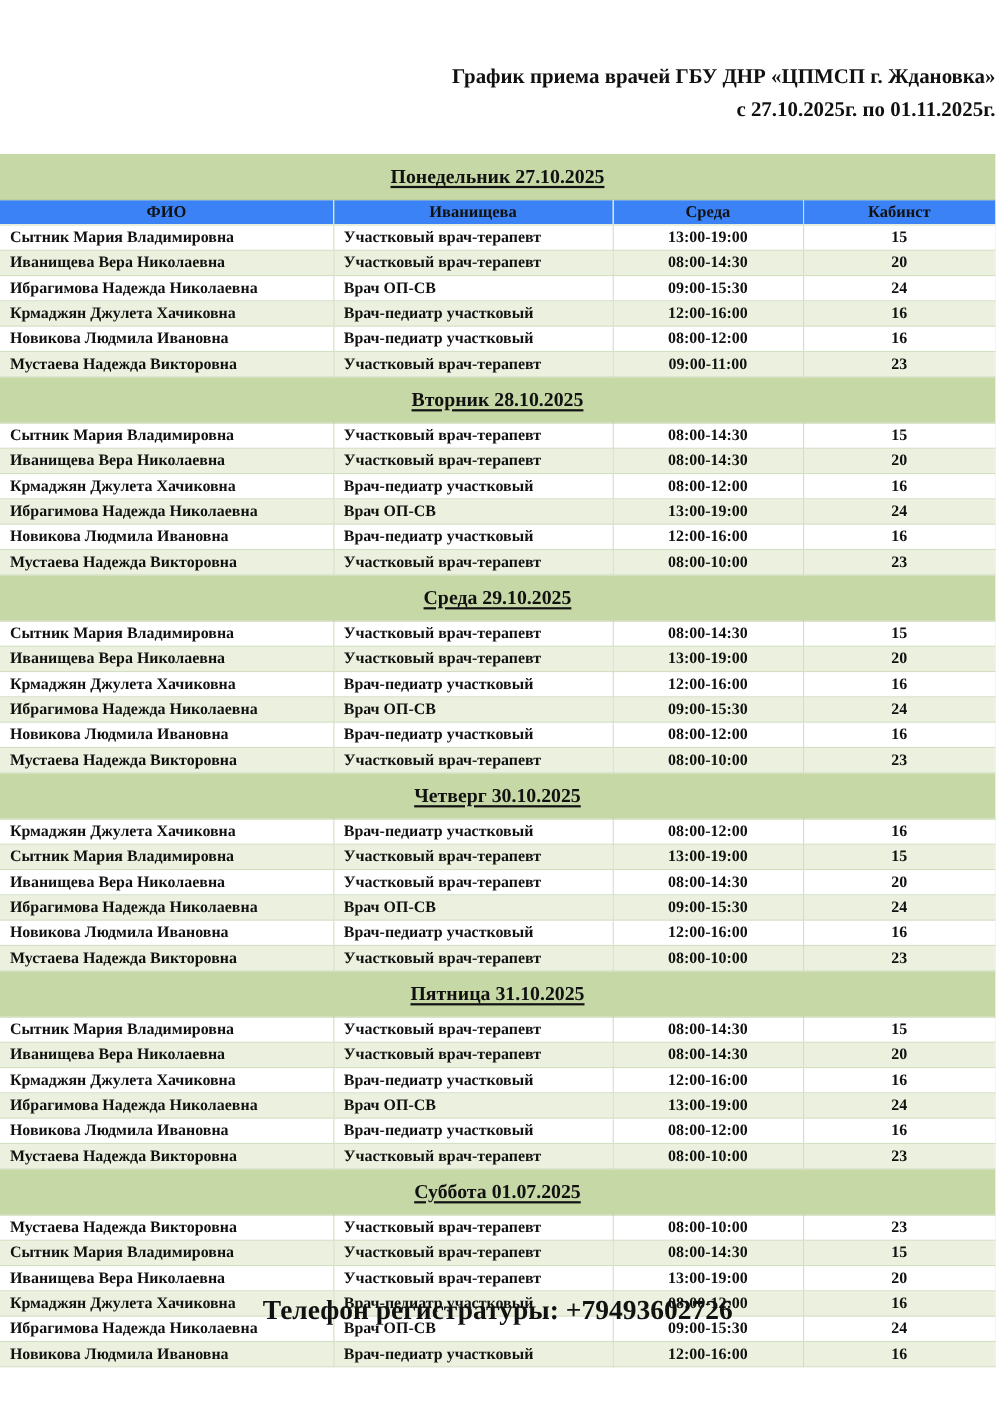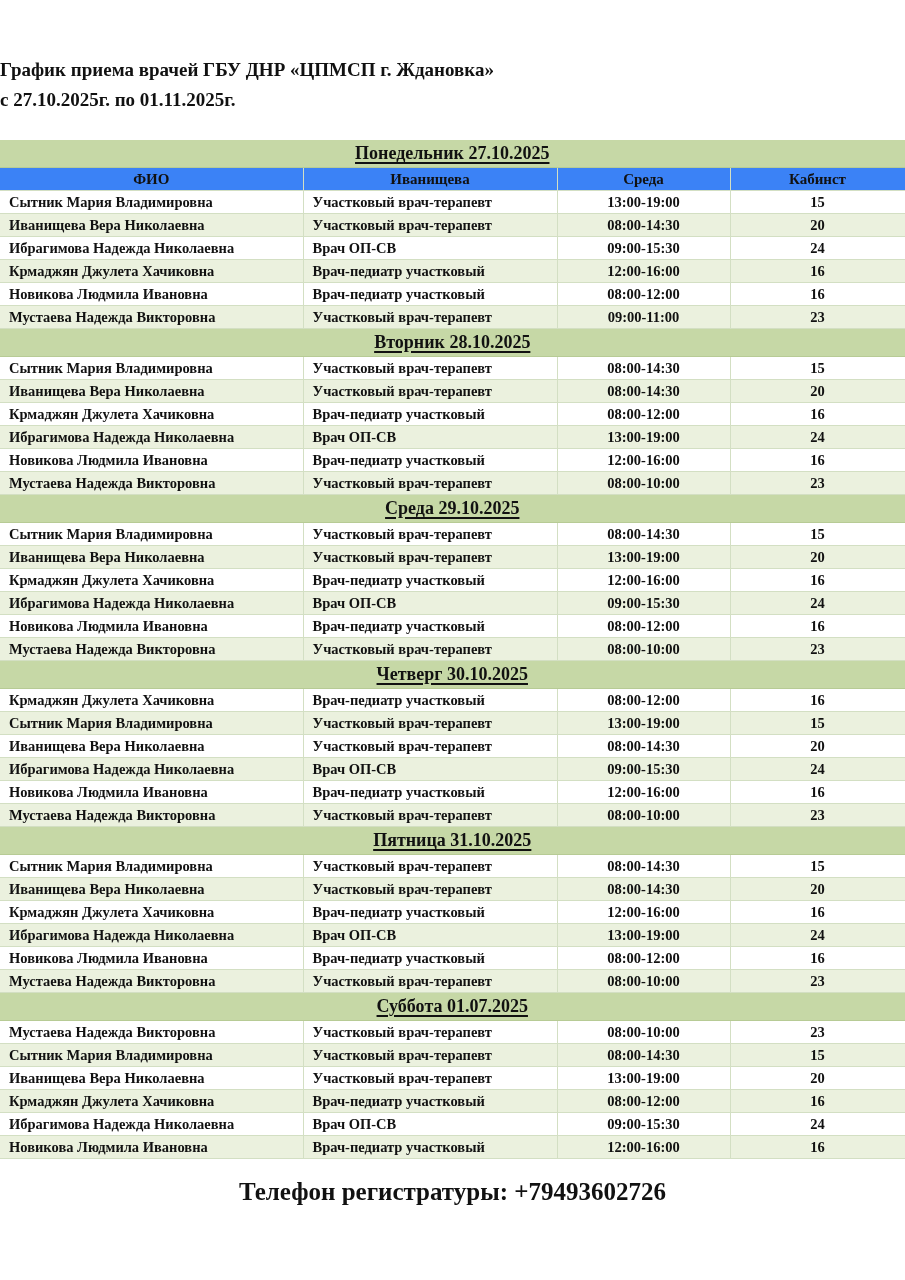--- a/index.html
+++ b/index.html
@@ -1,24 +1,24 @@
 <!DOCTYPE html>
 <html><head>
 <meta charset="utf-8">
 <style>
   html, body { margin: 0; padding: 0; background: #ffffff; }
   body { width: 905px; height: 1280px; position: relative; overflow: hidden;
          font-family: "Liberation Serif", "DejaVu Serif", serif; color: #111; }
-  .title { position: absolute; top: 55px; left: 0; width: 905px; text-align: left;
+  .title { position: absolute; top: 55px; left: 0; width: 905px; text-align: right;
            font-weight: bold; font-size: 19px; line-height: 30px; }
   .table { position: absolute; top: 140px; left: 0; width: 905px; border-collapse: collapse; table-layout: fixed; }
   .table td { padding: 0 0 0 9px; height: 22px; font-size: 14.5px; font-weight: bold;
               border-bottom: 1px solid #d3dfc3; border-right: 1px solid #d3dfc3; white-space: nowrap; overflow: hidden; }
   .table td.c { text-align: center; padding-left: 0; }
-  .day td { background: #c6d8a6; height: 27px; text-align: center; font-size: 18px; padding: 0;
+  .day td { background: #c6d8a6; height: 41px; text-align: center; font-size: 18px; padding: 0;
             border-bottom: 1px solid #b7cb95; }
   .day span { text-decoration: underline; text-decoration-thickness: 2px; text-underline-offset: 3px; }
   .colhead td { background: #3b82f6; text-align: center; padding: 0; height: 22px; font-size: 15px; }
   tr.odd td { background: #ffffff; }
   tr.even td { background: #ebf1de; }
   .phone { position: absolute; top: 1178px; left: 0; width: 905px; text-align: center;
            font-weight: bold; font-size: 25px; }
 </style>
 </head>
 <body>

